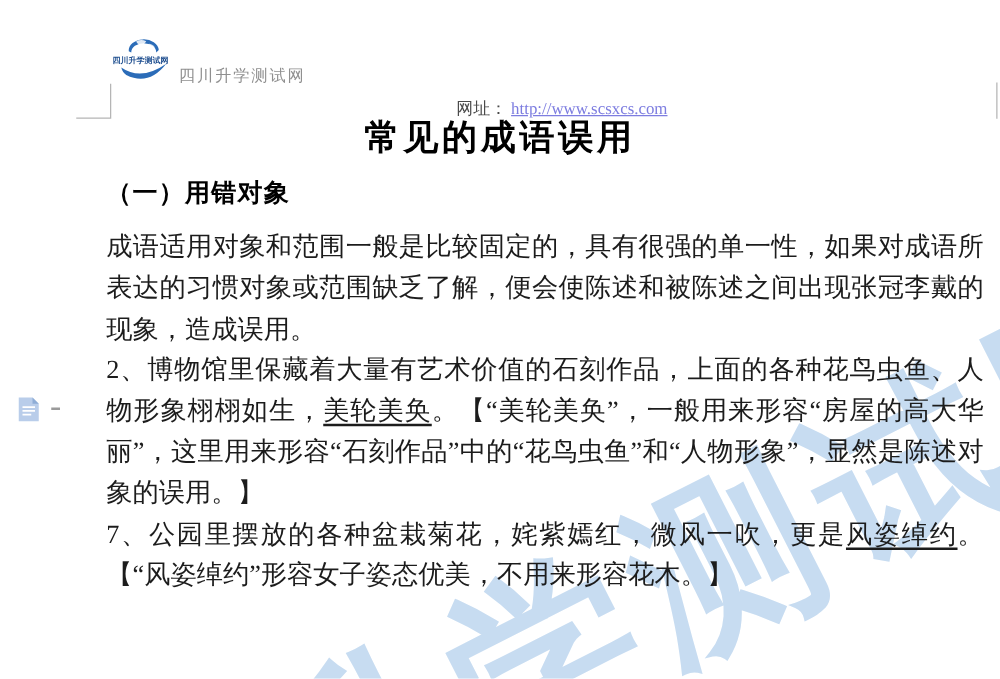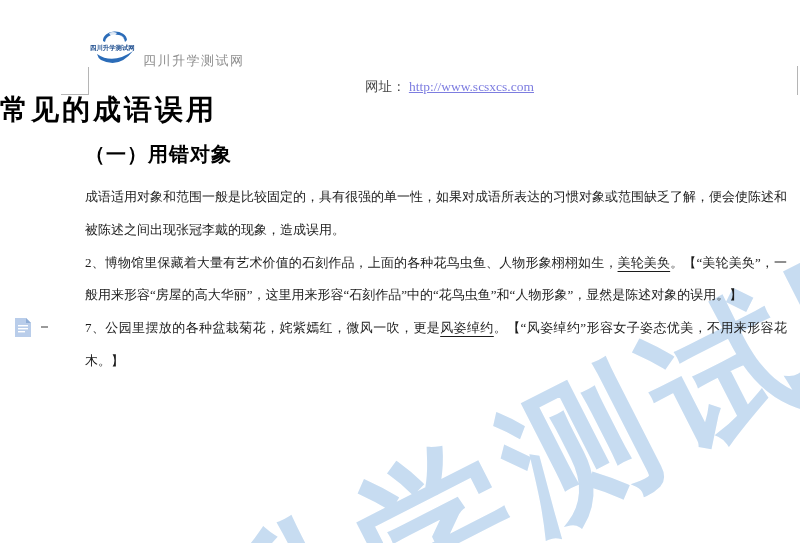--- a/index.html
+++ b/index.html
@@ -39,39 +39,40 @@
   .crop{position:absolute;background:#b5b5b5;z-index:1;}
   .crop-tl-v{left:88px;top:67px;width:1px;height:28px;}
   .crop-tl-h{left:61px;top:94px;width:27px;height:1px;}
   .crop-r-v{left:797px;top:66px;width:1px;height:29px;}
   
   .margin-doc-icon{position:absolute;left:14px;top:317px;width:18px;height:21px;z-index:2;}
   .margin-dash{position:absolute;left:41px;top:326px;width:7px;height:2px;background:#9a9a9a;z-index:2;}
   
   .doc-title{
     position:absolute;left:0;top:91px;width:800px;
+    text-align:center;
     font-size:28px;font-weight:bold;
     letter-spacing:3px;
     color:#000;
     z-index:2;margin:0;
   }
   .section-heading{
     position:absolute;left:85px;top:141px;
     font-size:20px;font-weight:bold;color:#000;
     font-family:Liberation Sans, sans-serif;
     letter-spacing:1px;
     z-index:2;margin:0;text-align:center;
   }
   .body-text{
     position:absolute;left:85px;top:181px;width:702px;
     z-index:2;
   }
   .para{
     margin:0;
-    font-size:13px;
+    font-size:21px;
     line-height:32.8px;
     text-align:justify;
     color:#1c1c1c;
   }
   .para .u{text-decoration:underline;text-underline-offset:4px;}
 </style>
 </head>
 <body>
 
 <div id="page">

